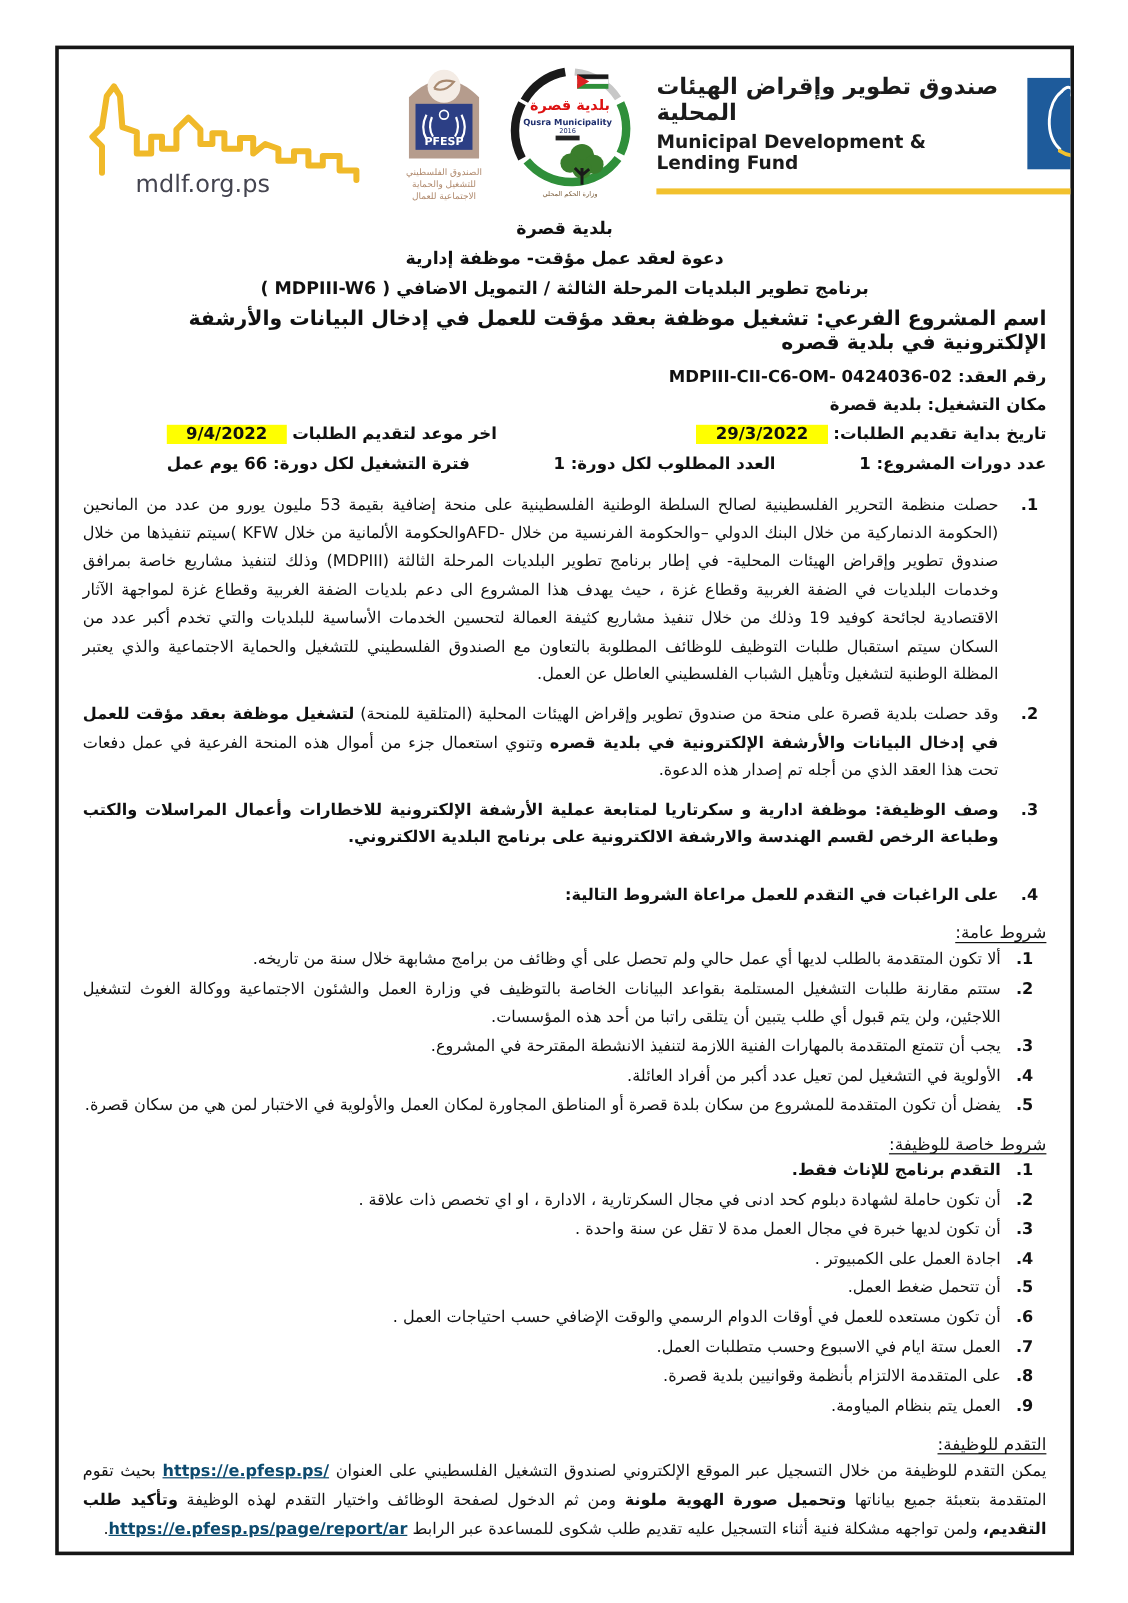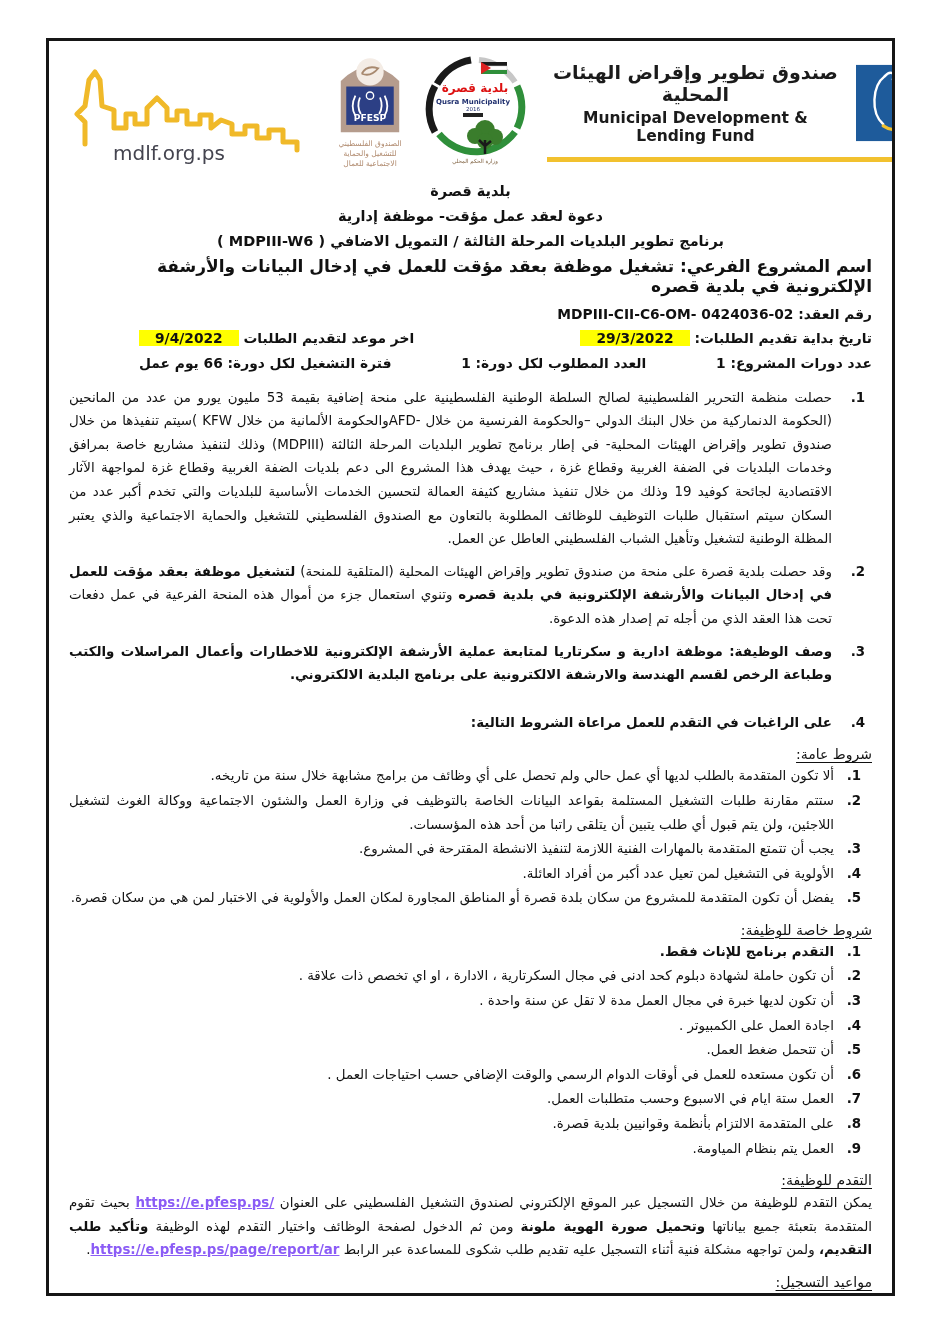--- a/index.html
+++ b/index.html
@@ -5,41 +5,41 @@
   html,body{margin:0;padding:0;background:#fff;}
   body{width:940px;height:1336px;position:relative;font-family:"DejaVu Sans",sans-serif;color:#111;}
   .frame{position:absolute;left:46px;top:38px;width:849px;height:1258px;border:3px solid #161616;box-sizing:border-box;background:#fff;padding:6px 20px 0 20px;overflow:hidden;}
   .hdr{direction:ltr;display:flex;align-items:center;height:124px;gap:6px;}
   .hdr-site{width:252px;position:relative;flex:0 0 auto;}
   .hdr-pfesp{width:86px;text-align:center;flex:0 0 auto;}
   .pfesp-cap{font-size:7.5px;color:#b08a6e;font-weight:normal;line-height:1.25;margin-top:1px;}
   .hdr-qusra{width:116px;flex:0 0 auto;}
   .hdr-mdlf{flex:1;display:flex;flex-direction:column;align-items:flex-end;padding-left:6px;}
   .mdlf-row{display:flex;align-items:center;gap:12px;direction:ltr;}
-  .mdlf-txt{text-align:center;direction:rtl;}
+  .mdlf-txt{text-align:left;direction:rtl;}
   .mdlf-ar{font-size:19px;font-weight:bold;color:#1b1b1b;}
   .mdlf-en{font-size:15.5px;font-weight:bold;color:#1b1b1b;margin-top:4px;}
   .mdlf-bar{width:385px;height:5px;background:#f2c12e;margin-top:8px;}
   .title-block{text-align:center;font-weight:bold;font-size:14.5px;line-height:1.72;margin-top:8px;}
   .title-sub{text-align:right;font-weight:bold;font-size:17px;margin-top:2px;}
   .det{font-weight:bold;font-size:13.8px;line-height:1.75;margin-top:6px;}
   .det-row{display:flex;justify-content:space-between;font-weight:bold;font-size:13.8px;line-height:1.8;}
   .det-row .l-pad{margin-left:70px;}
   .hl{background:#ffff00;font-weight:bold;padding:0 16px;}
   .body-txt{font-size:13.4px;line-height:1.76;text-align:justify;}
   ol.intro{margin:10px 0 0 0;padding:0 26px 0 0;}
   ol.intro>li{margin-bottom:9px;padding-right:14px;}
   ol.intro>li::marker{font-weight:bold;}
   ol.intro>li.sp{margin-top:24px;}
   .sec-h{font-weight:normal;font-size:14px;text-decoration:underline;text-underline-offset:3px;margin-top:12px;}
   ol.cond{margin:2px 0 0 0;padding:0 30px 0 0;}
   ol.cond>li{margin-bottom:1px;padding-right:8px;}
   ol.cond>li::marker{font-weight:bold;}
   .b{font-weight:bold;}
-  a.link{color:#8b5cf6;text-decoration:underline;font-weight:bold;cursor:pointer;}
+  a.link{color:#0c4a6e;text-decoration:underline;font-weight:bold;cursor:pointer;}
   .apply-p{margin-top:3px;}
 </style>
 </head>
 <body>
 
 <div class="frame">
 
   <div class="hdr">
     <div class="hdr-site">
       <svg width="252" height="118" viewBox="0 0 252 118">
@@ -120,20 +120,21 @@
     <div>بلدية قصرة</div>
     <div>دعوة لعقد عمل مؤقت- موظفة إدارية</div>
     <div>برنامج تطوير البلديات المرحلة الثالثة / التمويل الاضافي ( MDPIII-W6 )</div>
   </div>
   <div class="title-sub">اسم المشروع الفرعي: تشغيل موظفة بعقد مؤقت للعمل في إدخال البيانات والأرشفة الإلكترونية في بلدية قصره</div>
 
   <div class="det">
     <span>رقم العقد:</span>
     <span dir="ltr">MDPIII-CII-C6-OM- 0424036-02</span>
   </div>
+  <div class="det" style="margin-top:0;">مكان التشغيل: بلدية قصرة</div>
   <div class="det-row">
     <div>
       <span>تاريخ بداية تقديم الطلبات:</span>
       <span class="hl">29/3/2022</span>
     </div>
     <div class="l-pad">
       <span>اخر موعد لتقديم الطلبات</span>
       <span class="hl">9/4/2022</span>
     </div>
   </div>

